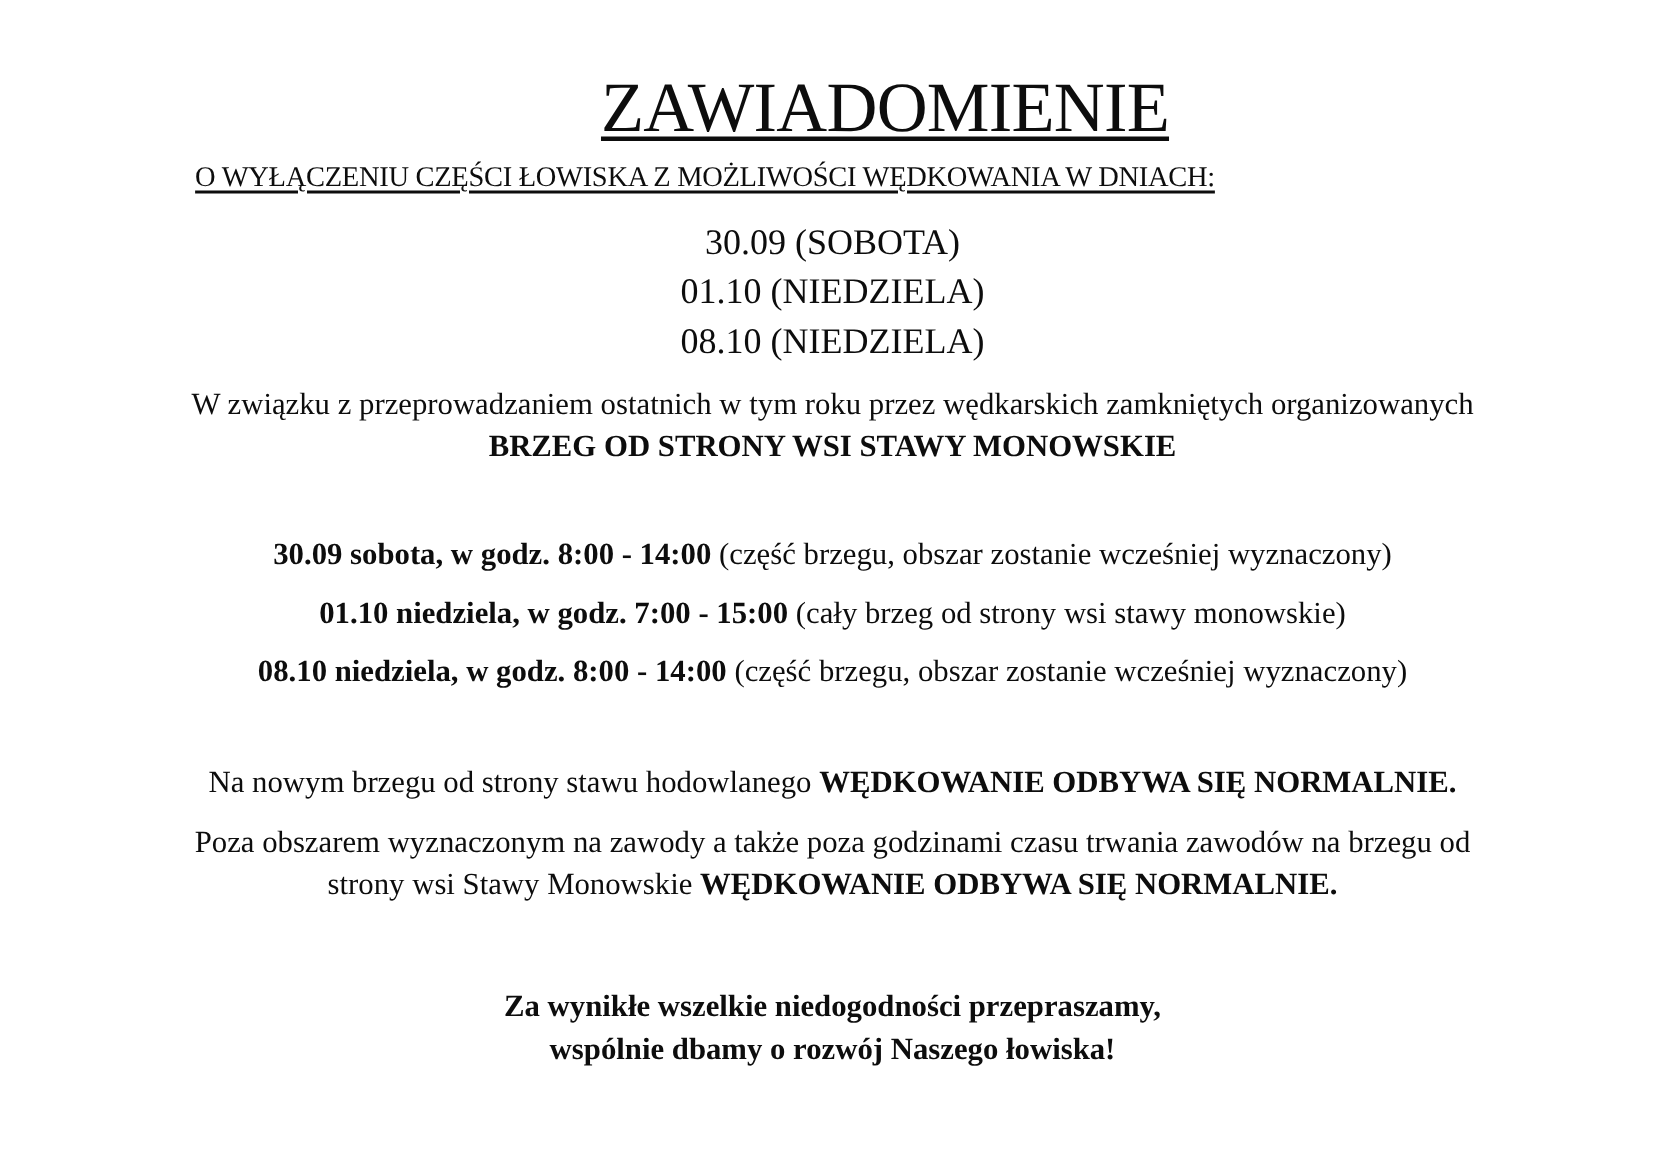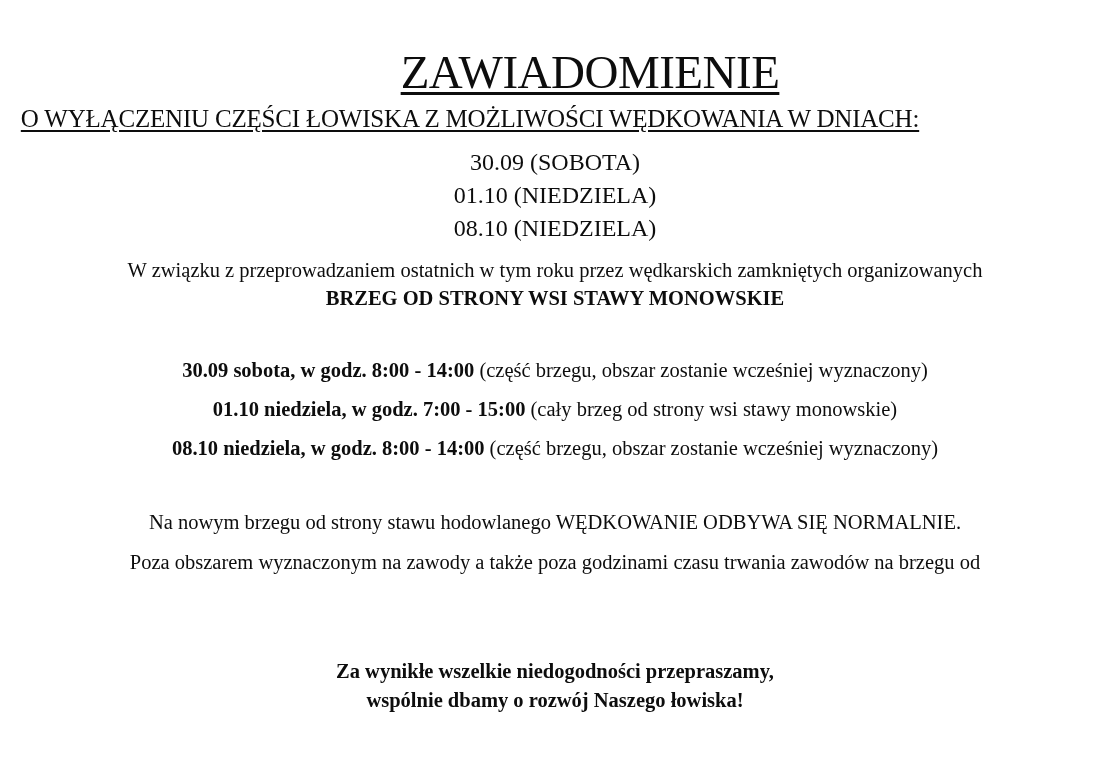--- a/index.html
+++ b/index.html
@@ -30,21 +30,21 @@
       margin-left: 35px;
     }
     .title span {
       text-decoration: underline;
       text-decoration-thickness: 3px;
       text-underline-offset: 4px;
     }
     .subtitle {
       position: absolute;
       left: 0; width: 940px; top: 104px;
-      font-size: 25px;
+      font-size: 19px;
       line-height: 30px;
       letter-spacing: -0.2px;
     }
     .subtitle span {
       text-decoration: underline;
       text-decoration-thickness: 2px;
       text-underline-offset: 3px;
     }
     .dates {
       position: absolute;
@@ -69,21 +69,21 @@
     .schedule .row { height: 39px; }
     .schedule b { font-weight: bold; }
     .note {
       position: absolute;
       left: 0; width: 1110px;
       font-size: 20.5px;
       line-height: 28px;
     }
     .note1 { top: 508px; }
     .note2 { top: 548px; text-align: center; }
-    .note b { font-weight: normal; }
+    .note b { font-weight: bold; }
     .closing {
       position: absolute;
       left: 0; width: 1110px; top: 657px;
       font-size: 20.5px;
       line-height: 29px;
       font-weight: bold;
     }
   </style>
 </head>
 <body>
@@ -120,20 +120,23 @@
       <b>08.10 niedziela, w godz. 8:00 - 14:00</b><span> (część brzegu, obszar zostanie wcześniej wyznaczony)</span>
     </div>
   </div>
 
   <div class="note note1">
     <span>Na nowym brzegu od strony stawu hodowlanego </span><b>WĘDKOWANIE ODBYWA SIĘ NORMALNIE.</b>
   </div>
 
   <div class="note note2">
     <div>Poza obszarem wyznaczonym na zawody a także poza godzinami czasu trwania zawodów na brzegu od</div>
+    <div>
+      <span>strony wsi Stawy Monowskie </span><b>WĘDKOWANIE ODBYWA SIĘ NORMALNIE.</b>
+    </div>
   </div>
 
   <div class="closing">
     <div>Za wynikłe wszelkie niedogodności przepraszamy,</div>
     <div>wspólnie dbamy o rozwój Naszego łowiska!</div>
   </div>
 
 </div>
 
 </body></html>

